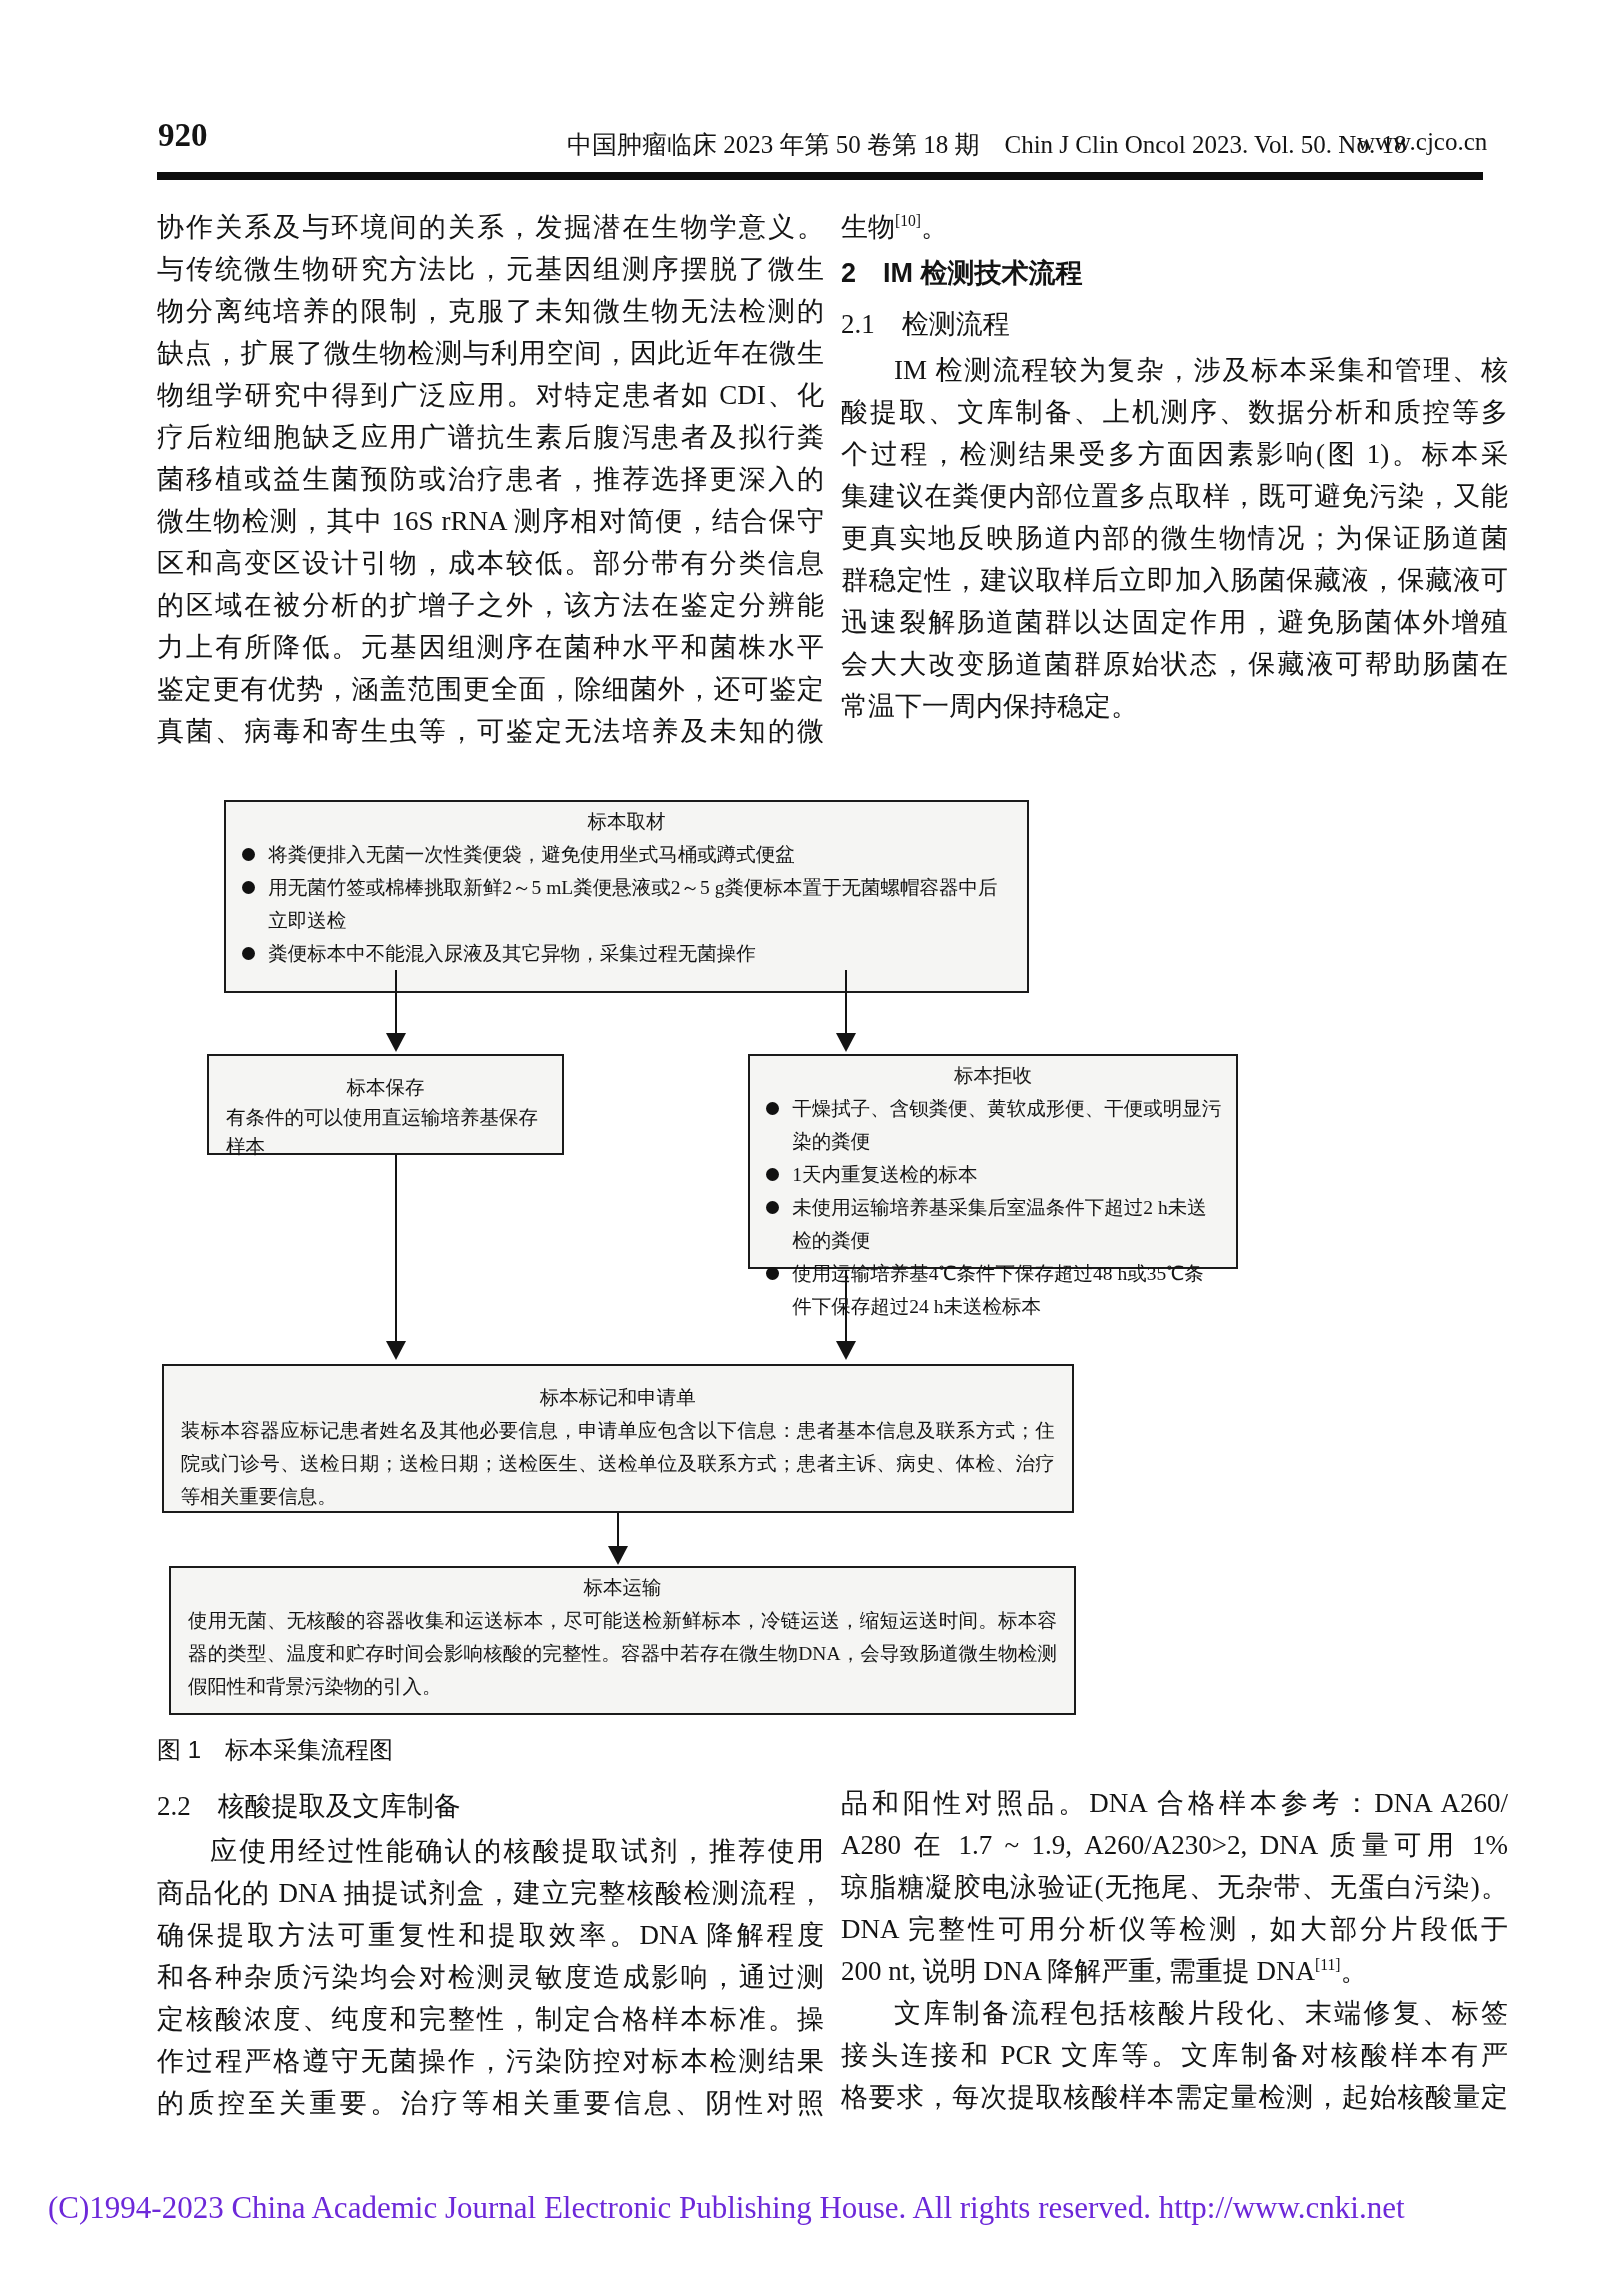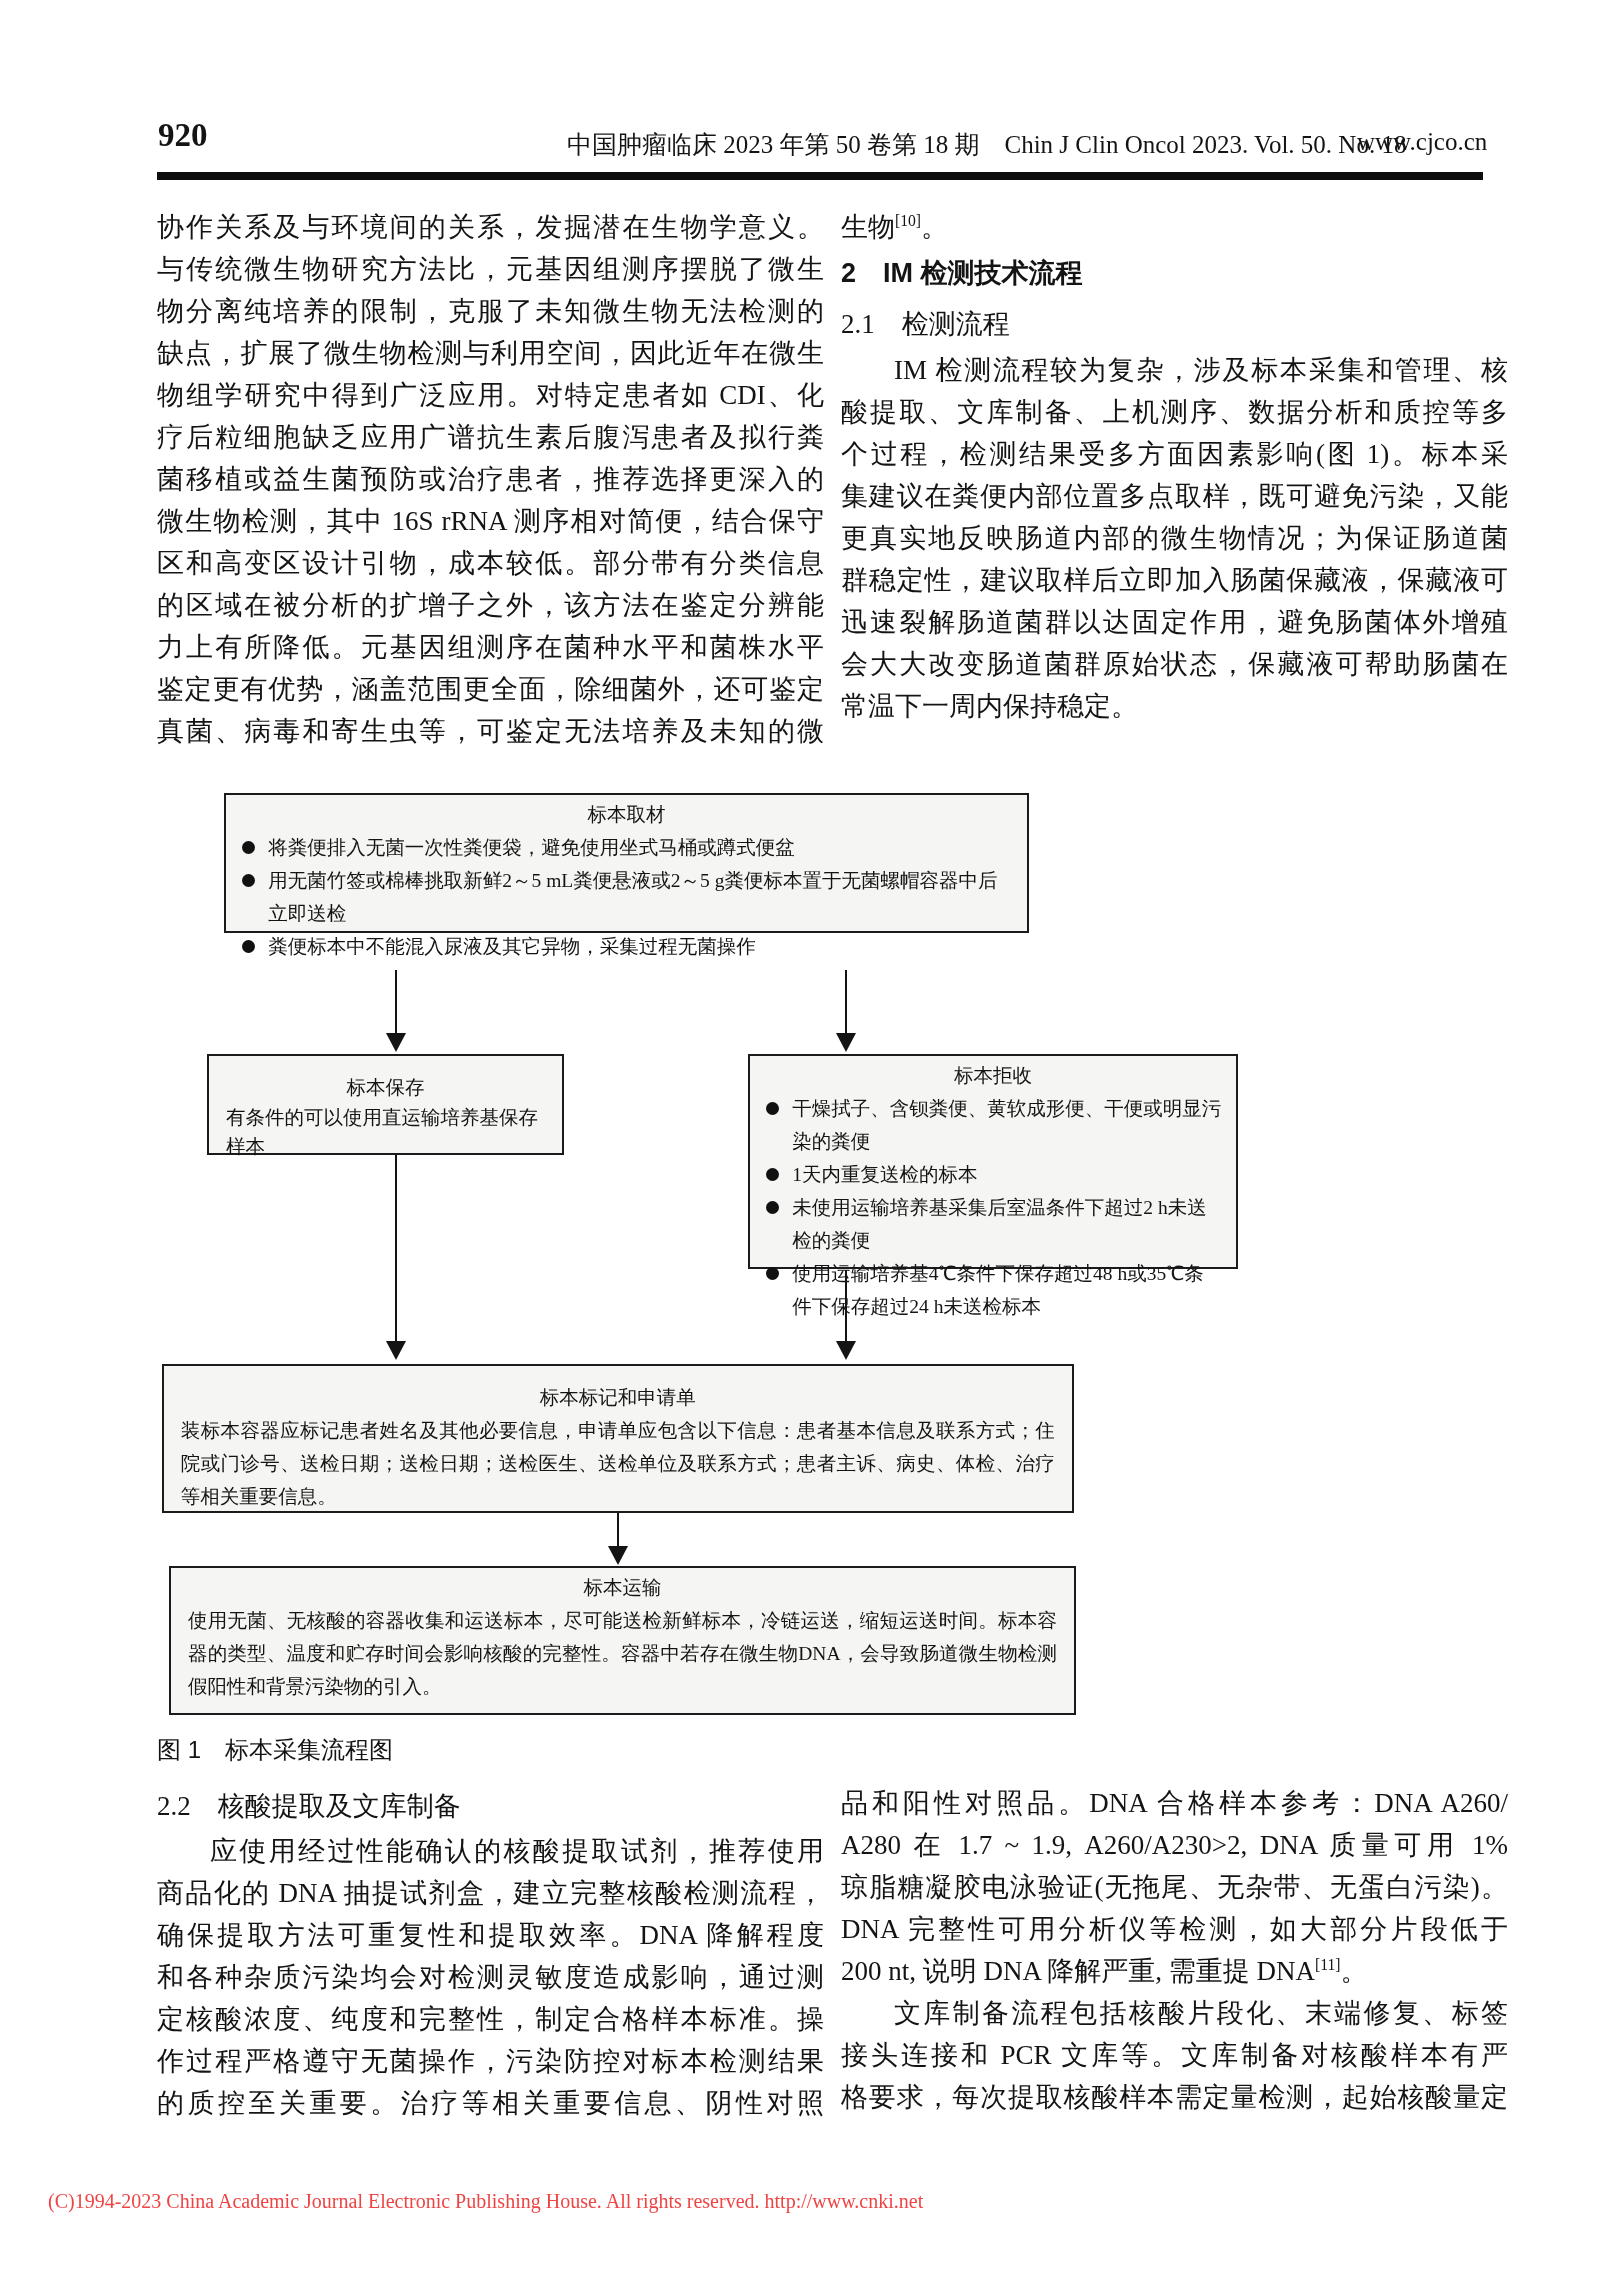--- a/index.html
+++ b/index.html
@@ -27,40 +27,40 @@
   .h-sec{font-family:"Liberation Sans", sans-serif;font-weight:bold;font-size:27px;line-height:51px;margin:0;}
   .h-sub{font-weight:normal;font-size:27px;line-height:50px;margin:0;}
   
   .figure{position:absolute;left:157px;top:783px;width:1152px;height:988px;
           font-size:19.5px;line-height:33px;}
   .fbox{position:absolute;background:#f5f5f3;border:2.4px solid #1b1b1b;box-sizing:border-box;padding:2.9px 14.3px 4.8px;}
   .ftitle{text-align:center;text-align-last:center;}
   .ftext{text-align:justify;text-align-last:left;text-justify:inter-character;}
   .bullets .tline{position:relative;padding-left:28px;text-align:left;text-align-last:left;}
   .bullets .tline::before{content:"";position:absolute;left:1.9px;top:10px;width:13px;height:13px;border-radius:50%;background:#111;}
-  .fbox-collect{left:67px;top:10px;width:805px;height:140px;}
+  .fbox-collect{left:67px;top:17px;width:805px;height:193px;}
   .fbox-preserve{left:50px;top:271px;width:357px;height:101px;padding:17px 17px;line-height:29.5px;}
   .fbox-preserve .ftext{text-align:left;text-align-last:left;}
   .fbox-reject{left:591px;top:271px;width:490px;height:215px;}
   .fbox-label{left:4.8px;top:581px;width:912px;height:149px;padding:15px 17px;}
   .fbox-transport{left:12px;top:783px;width:907px;height:149px;padding:2.9px 17px;}
   .aline{position:absolute;width:2.4px;background:#141414;}
   .ahead{position:absolute;width:0;height:0;border-left:10.5px solid transparent;border-right:10.5px solid transparent;border-top:19px solid #141414;}
   .l-a1{left:238px;top:187px;height:63px;}   .h-a1{left:229px;top:250px;}
   .l-b1{left:688px;top:187px;height:63px;}  .h-b1{left:679px;top:250px;}
   .l-a2{left:238px;top:372px;height:186px;}   .h-a2{left:229px;top:558px;}
   .l-b2{left:688px;top:487px;height:71px;} .h-b2{left:679px;top:558px;}
   .l-c1{left:460px;top:730px;height:33px;}   .h-c1{left:451px;top:763px;}
   .fig-caption{position:absolute;left:0px;top:950px;font-family:"Liberation Sans", sans-serif;font-size:24px;}
   
   .col-left-bottom{left:157px;top:1782px;width:667px;}
   .col-right-bottom{left:841px;top:1782px;width:667px;}
   .h-sub22{font-weight:normal;font-size:27px;line-height:48px;margin:0;}
   
-  .footer{position:absolute;left:48px;top:2190px;font-size:20px;color:#ef4444;white-space:nowrap;}
+  .footer{position:absolute;left:48px;top:2190px;font-size:31px;color:#6d28d9;white-space:nowrap;}
 </style>
 </head>
 <body>
 
 <div class="page">
 
   <div class="hdr-page-num">920</div>
   <div class="hdr-center">中国肿瘤临床 2023 年第 50 卷第 18 期　Chin J Clin Oncol 2023. Vol. 50. No. 18</div>
   <div class="hdr-site">www.cjco.cn</div>
   <div class="hdr-rule"></div>

